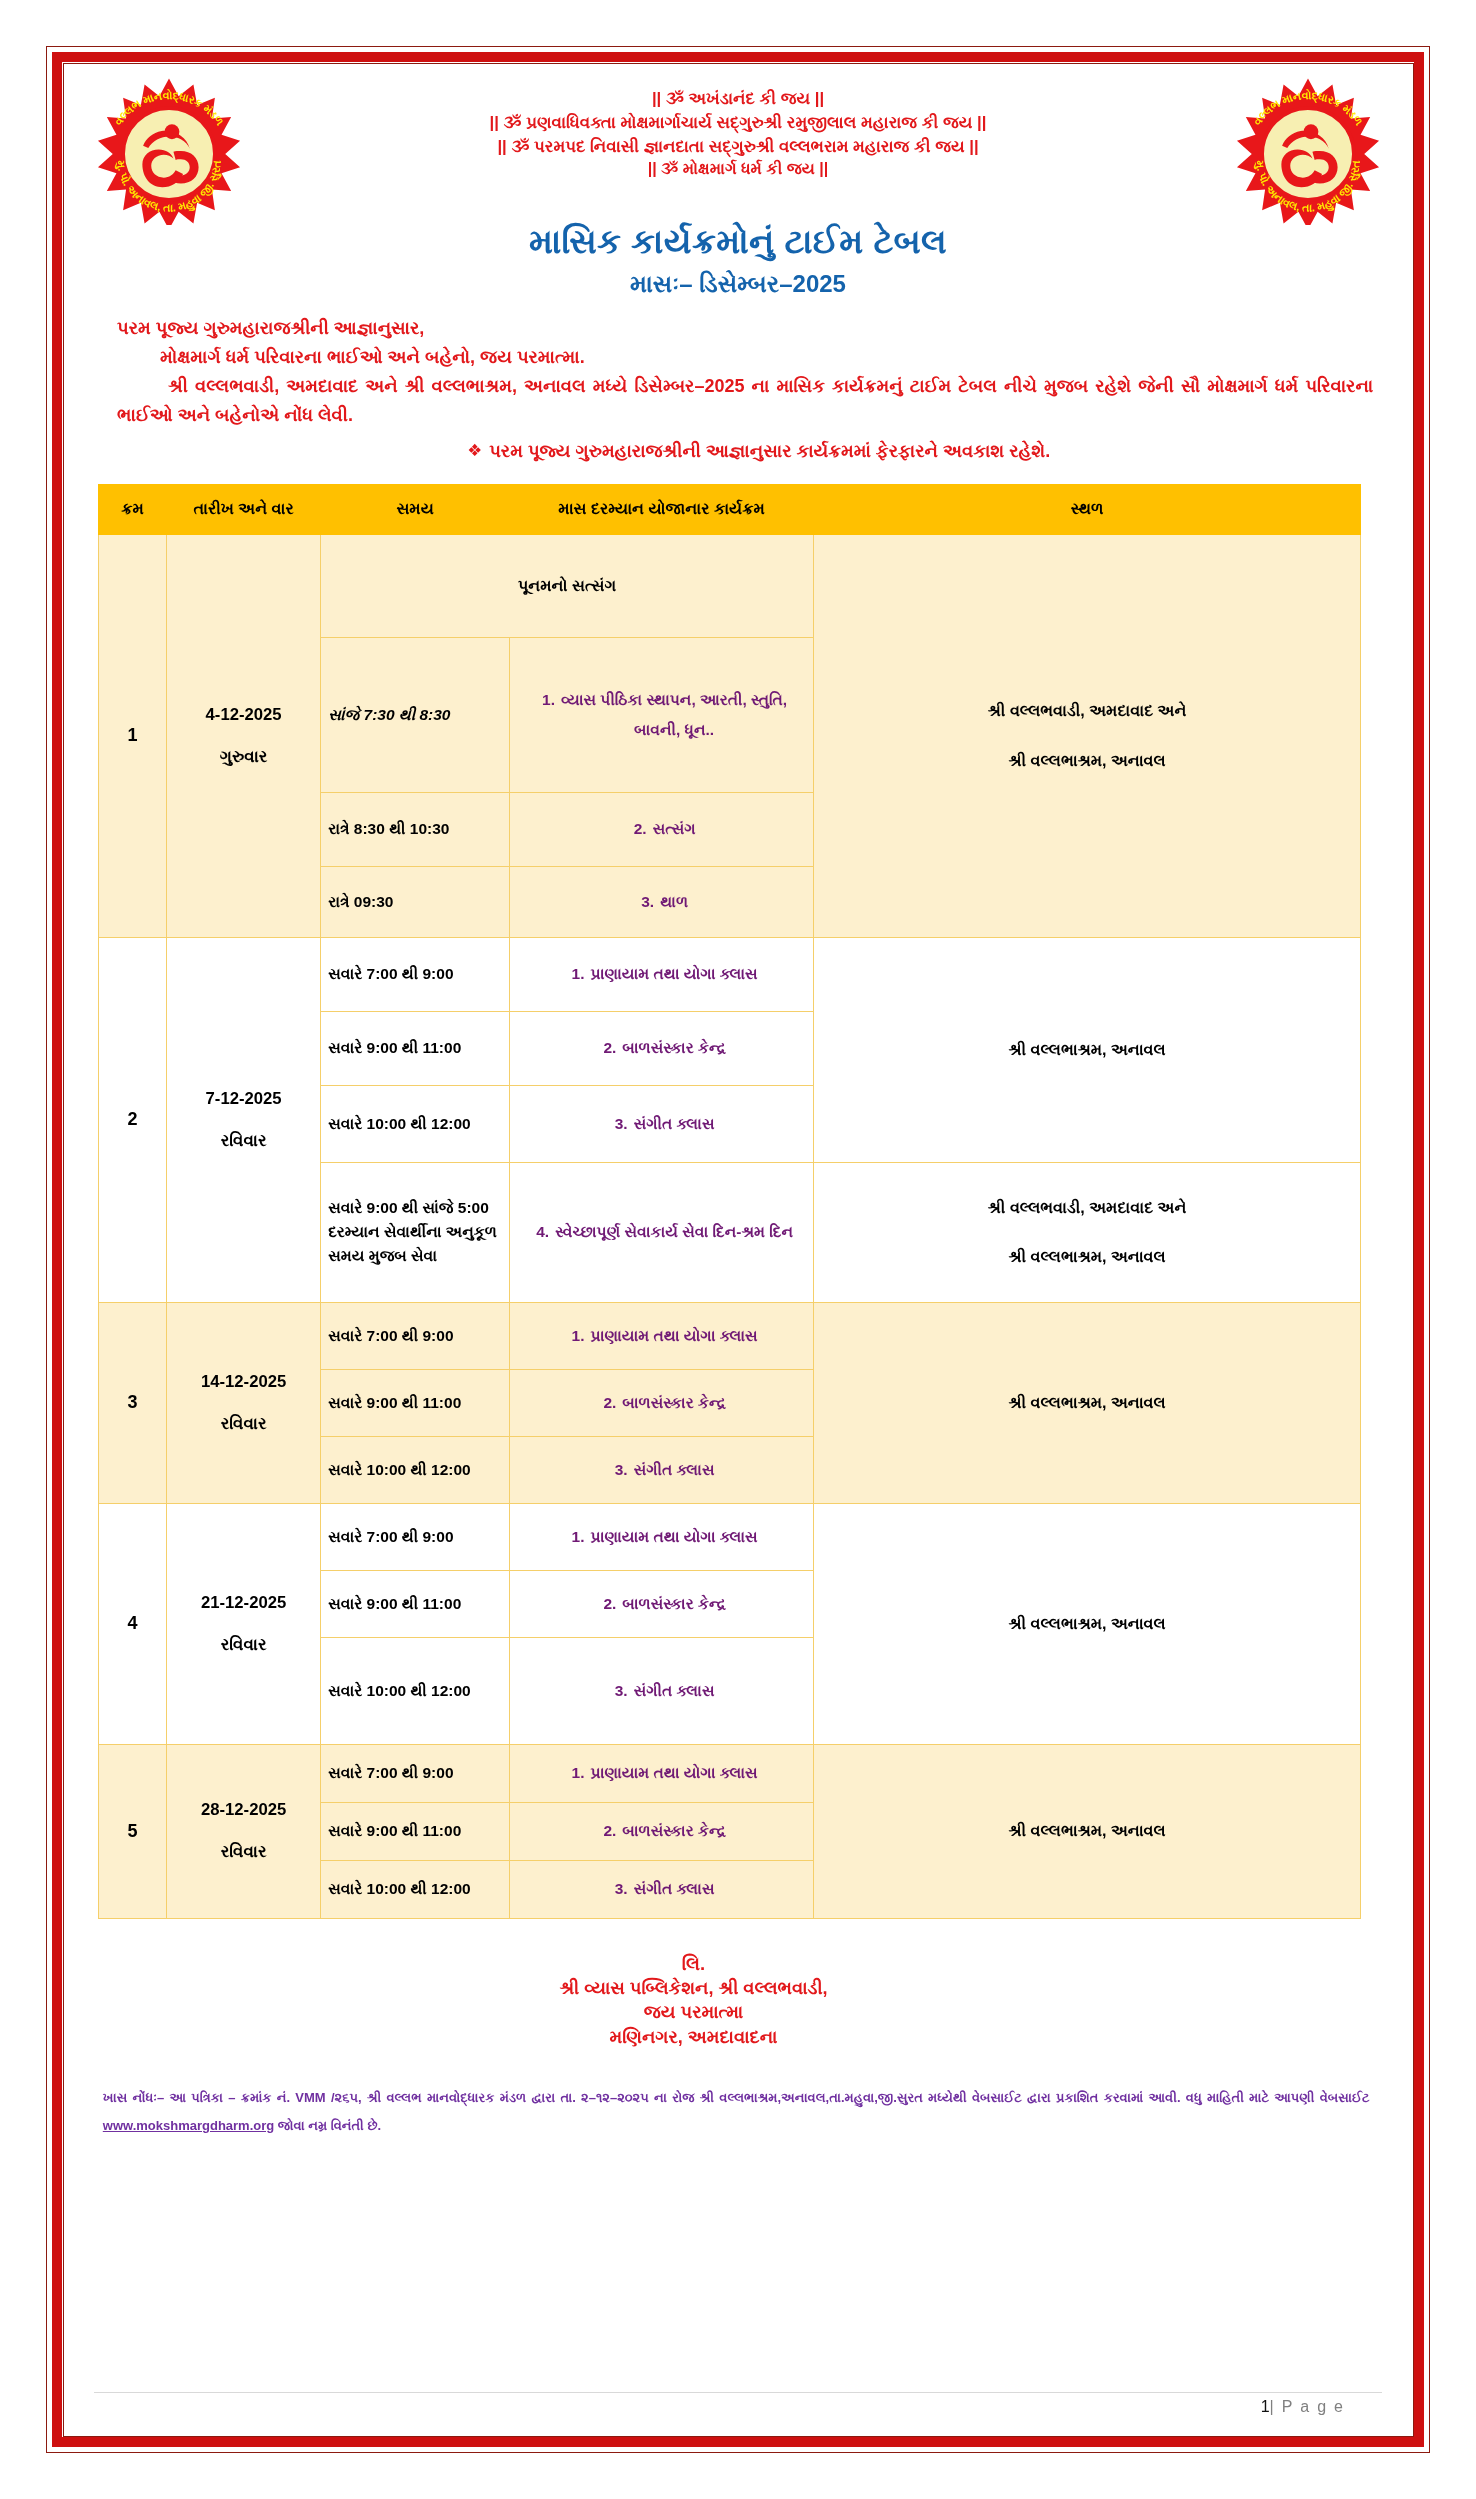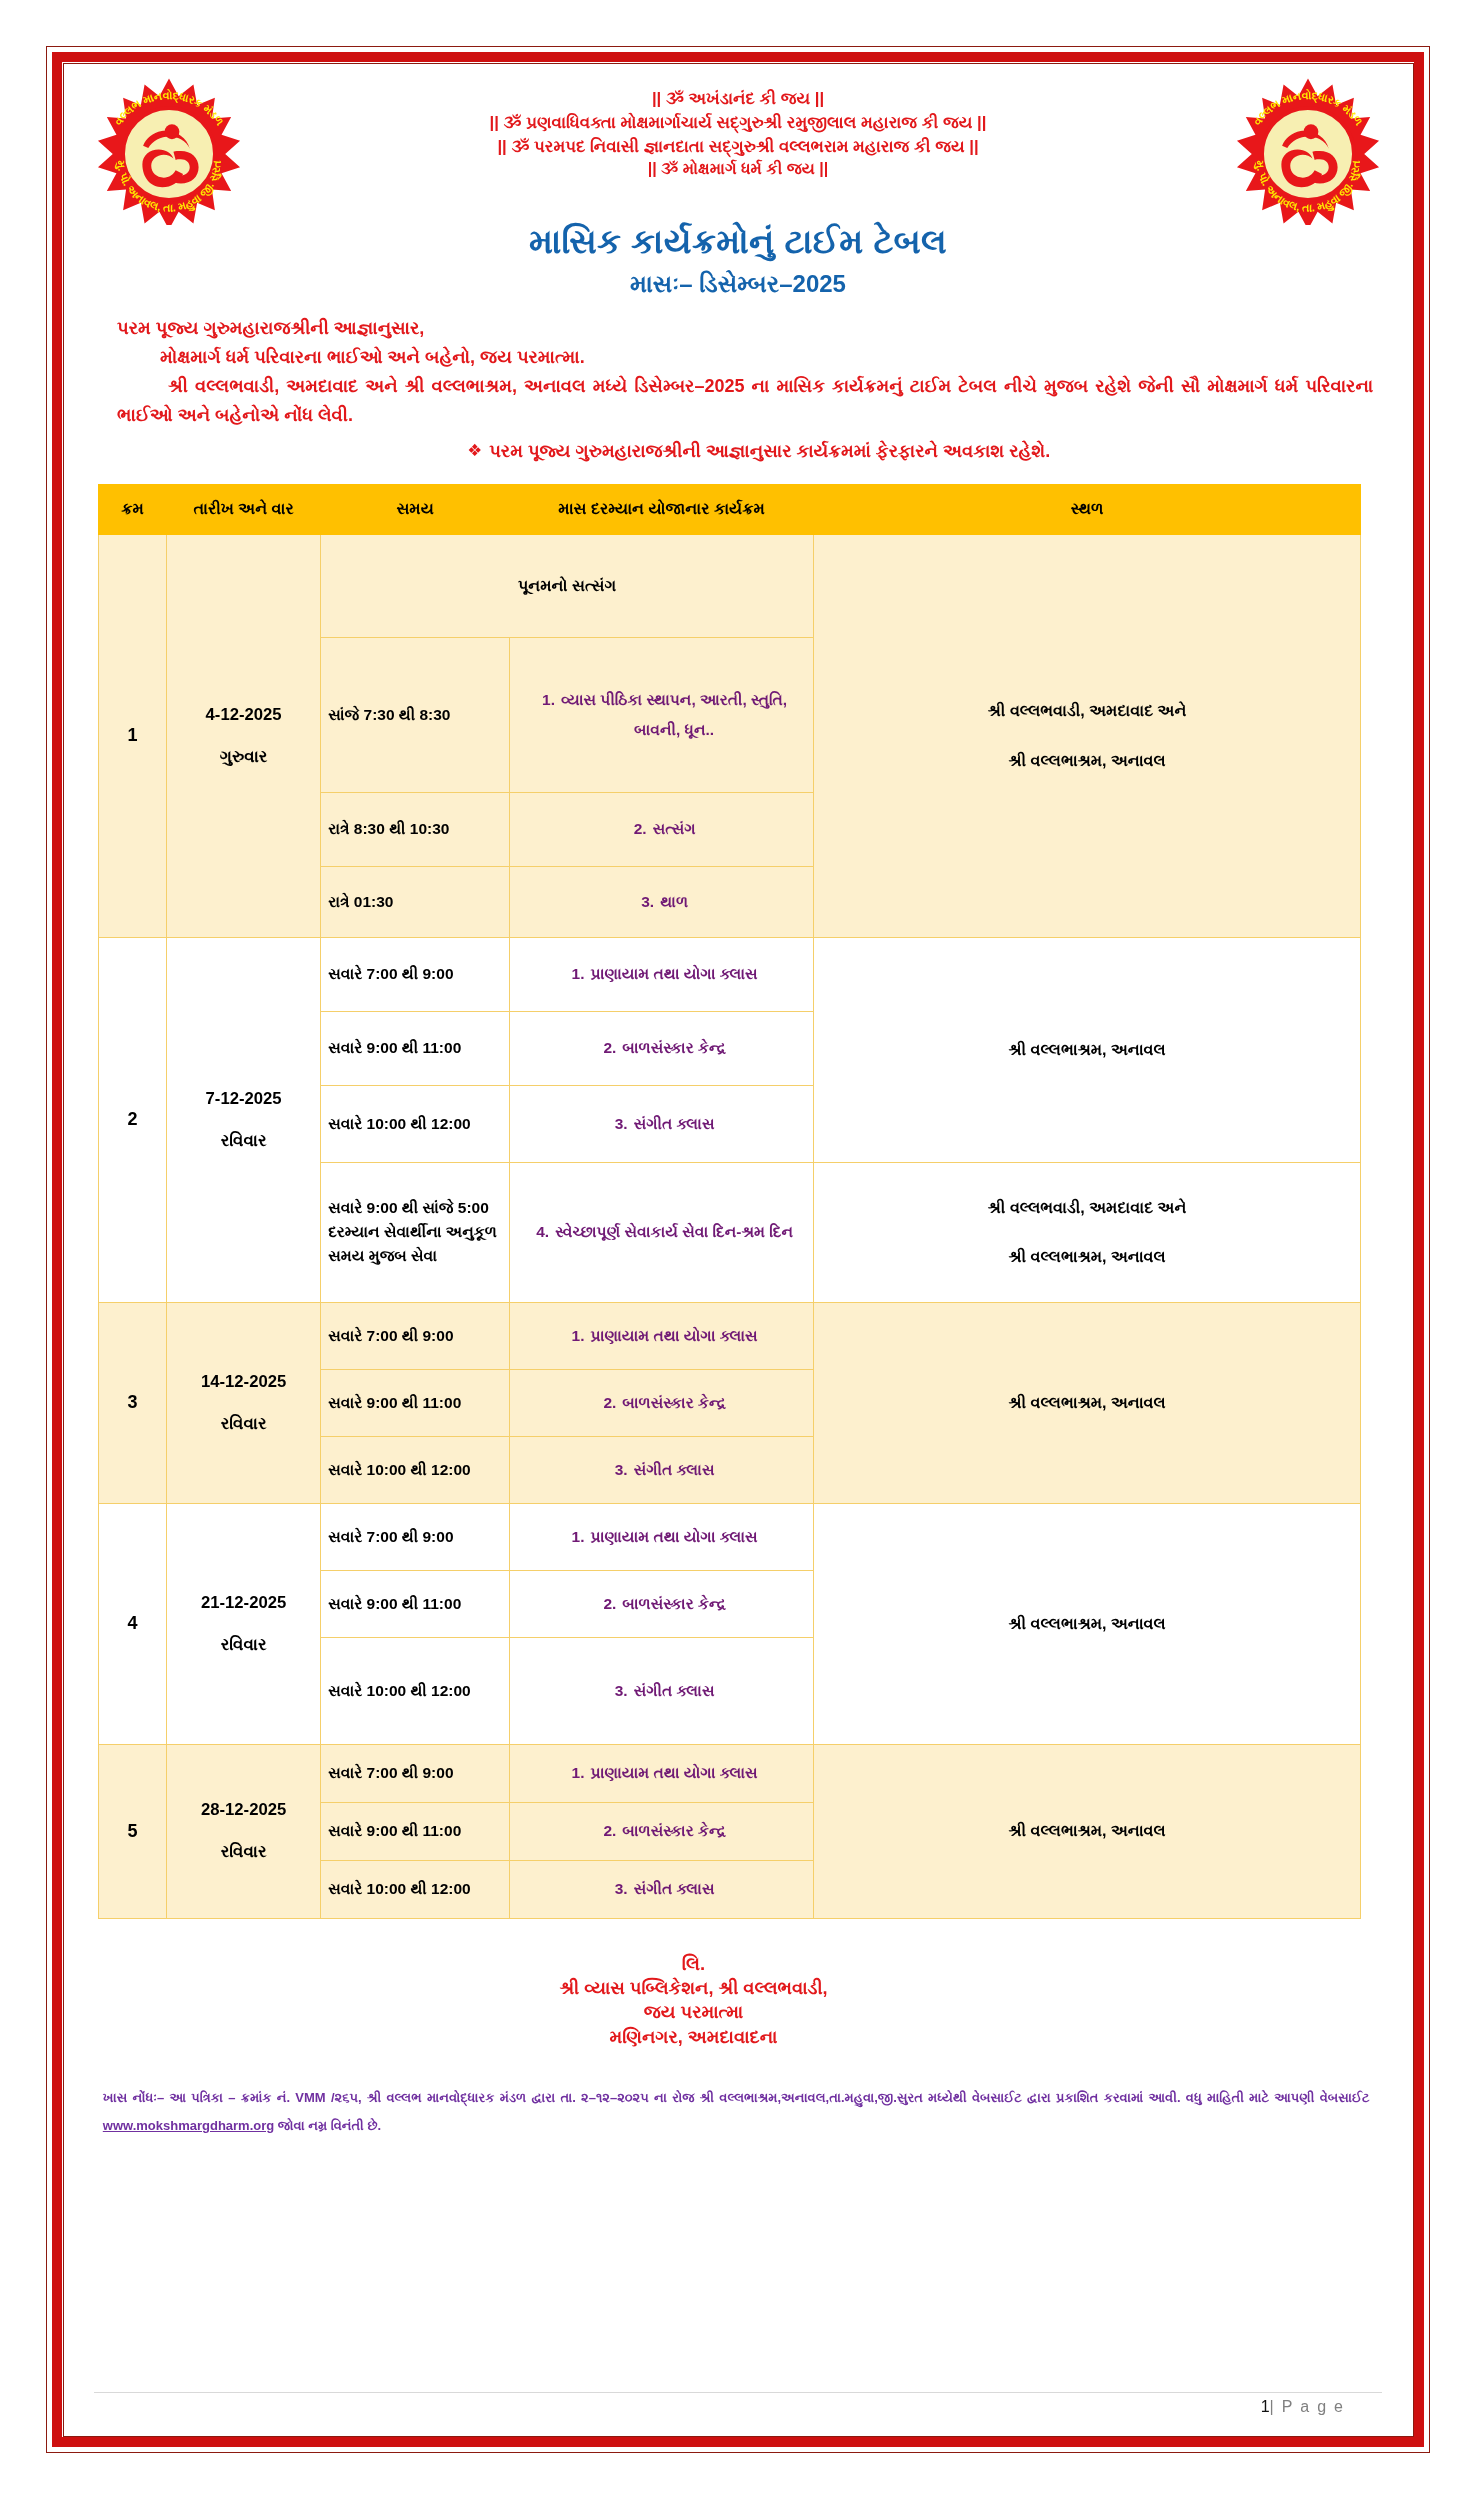--- a/index.html
+++ b/index.html
@@ -338,29 +338,29 @@
               <tr>
                 <td class="cell-krm tinted" rowspan="4">1</td>
                 <td class="cell-date tinted" rowspan="4"><span>4-12-2025</span><span class="d-day">ગુરુવાર</span></td>
                 <td class="cell-center-span tinted" colspan="2" style="height: 103px;">પૂનમનો સત્સંગ</td>
                 <td class="cell-place tinted" rowspan="4">
                   <span>શ્રી વલ્લભવાડી, અમદાવાદ અને</span>
                   <span>શ્રી વલ્લભાશ્રમ, અનાવલ</span>
                 </td>
               </tr>
               <tr>
-                <td class="cell-time tinted" style="height: 155px;">સાંજે 7:30 થી 8:30</td>
+                <td class="cell-time tinted" style="height: 155px; font-style: italic;">સાંજે 7:30 થી 8:30</td>
                 <td class="cell-prog tinted"><span class="num">1.</span><span>વ્યાસ પીઠિકા સ્થાપન, આરતી, સ્તુતિ,</span><span class="wrap2">બાવની, ધૂન..</span></td>
               </tr>
               <tr>
                 <td class="cell-time tinted" style="height: 74px;">રાત્રે 8:30 થી 10:30</td>
                 <td class="cell-prog tinted"><span class="num">2.</span><span>સત્સંગ</span></td>
               </tr>
               <tr>
-                <td class="cell-time tinted" style="height: 71px;">રાત્રે 01:30</td>
+                <td class="cell-time tinted" style="height: 71px;">રાત્રે 09:30</td>
                 <td class="cell-prog tinted"><span class="num">3.</span><span>થાળ</span></td>
               </tr>
               <tr>
                 <td class="cell-krm plain" rowspan="4">2</td>
                 <td class="cell-date plain" rowspan="4"><span>7-12-2025</span><span class="d-day">રવિવાર</span></td>
                 <td class="cell-time plain" style="height: 74px;">સવારે 7:00 થી 9:00</td>
                 <td class="cell-prog plain"><span class="num">1.</span><span>પ્રાણાયામ તથા યોગા  ક્લાસ</span></td>
                 <td class="cell-place plain" rowspan="3">
                   <span>શ્રી વલ્લભાશ્રમ, અનાવલ</span>
                 </td>

